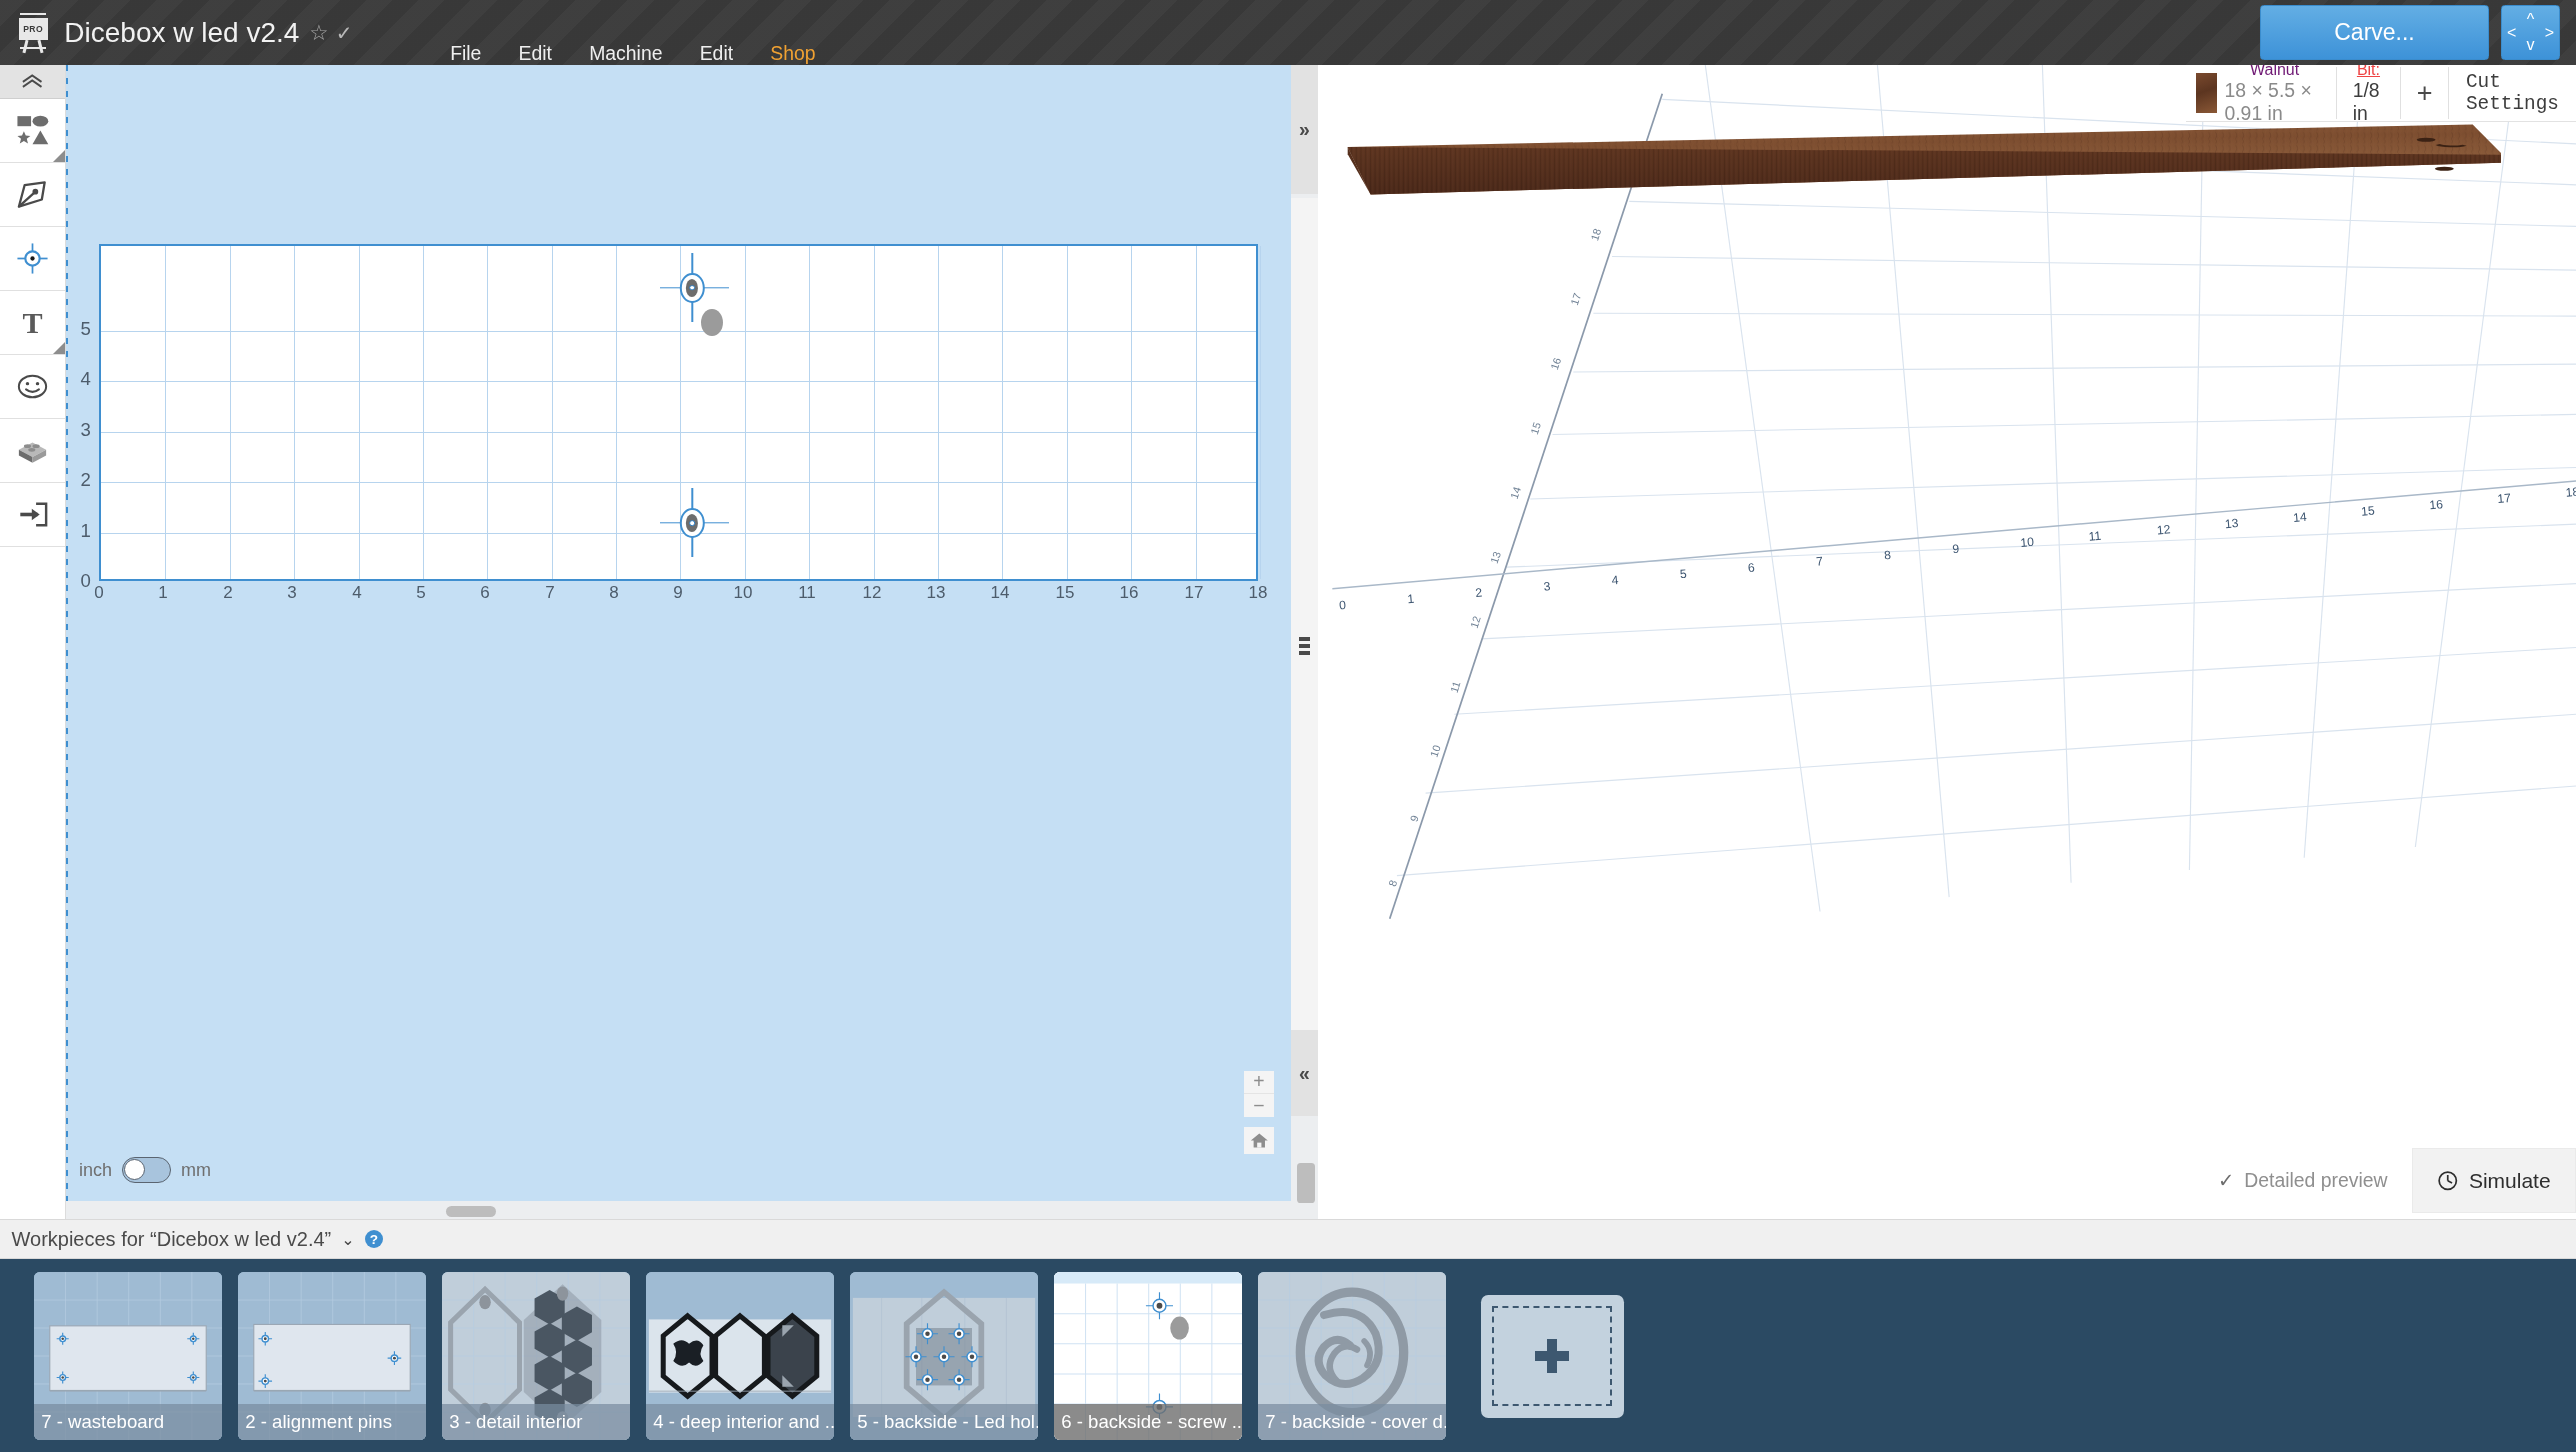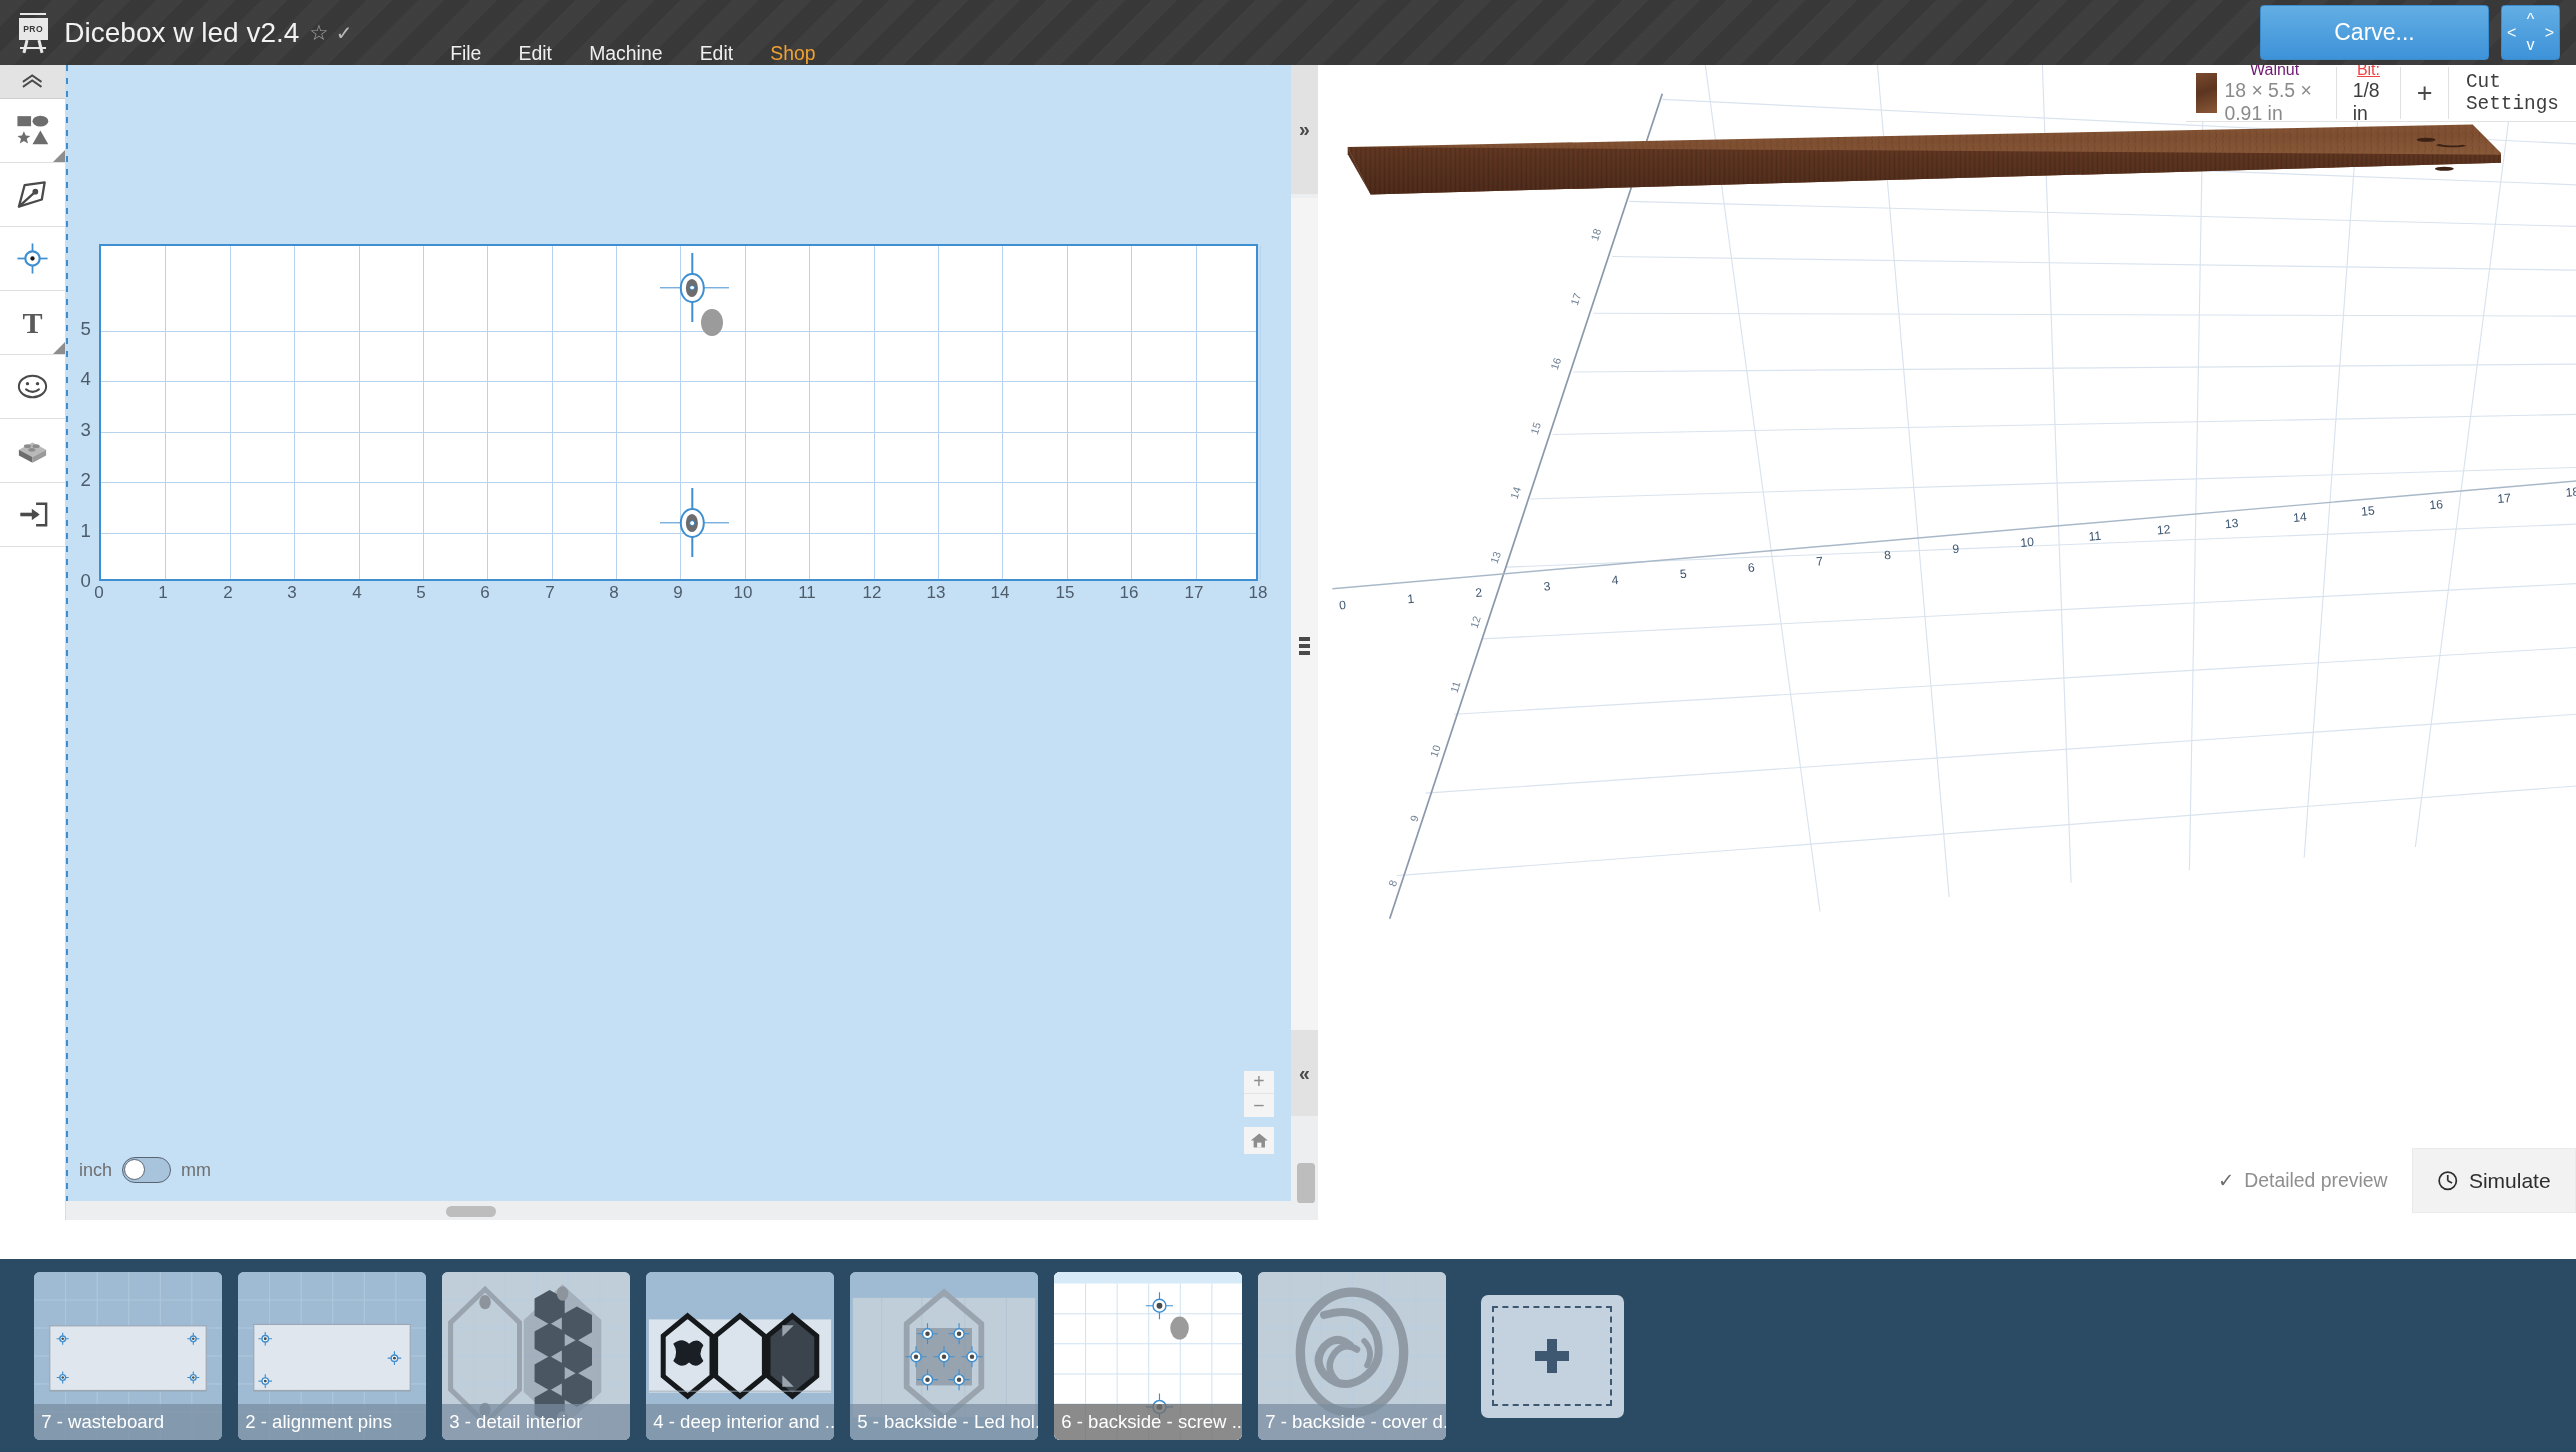--- a/index.html
+++ b/index.html
@@ -602,20 +602,25 @@
         <svg viewBox="0 0 30 30">
           <circle cx="15" cy="15" r="12" fill="none" stroke="#2e2e2e" stroke-width="2.4"></circle>
           <line x1="15" y1="15" x2="15" y2="7" stroke="#2e2e2e" stroke-width="2.4"></line>
           <line x1="15" y1="15" x2="21" y2="18" stroke="#2e2e2e" stroke-width="2.4"></line>
         </svg>
         <span>Simulate</span>
       </div>
     </div>
   </div>
 
+  <div class="wp-header">
+    <div class="t">Workpieces for “Dicebox w led v2.4”</div>
+    <div class="caret">⌄</div>
+    <div class="help">?</div>
+  </div>
 
   <div class="wp-strip" id="wp-strip">
       <div class="wp-card">
         <div class="thumb"><svg viewBox="0 0 262 234" width="188" height="168">
             <rect x="0" y="0" width="262" height="234" fill="#9fbbd3"></rect>
             <line x1="44" y1="0" x2="44" y2="234" stroke="#b6cde1" stroke-width="1"></line>
             <line x1="88" y1="0" x2="88" y2="234" stroke="#b6cde1" stroke-width="1"></line>
             <line x1="132" y1="0" x2="132" y2="234" stroke="#b6cde1" stroke-width="1"></line>
             <line x1="176" y1="0" x2="176" y2="234" stroke="#b6cde1" stroke-width="1"></line>
             <line x1="220" y1="0" x2="220" y2="234" stroke="#b6cde1" stroke-width="1"></line>

